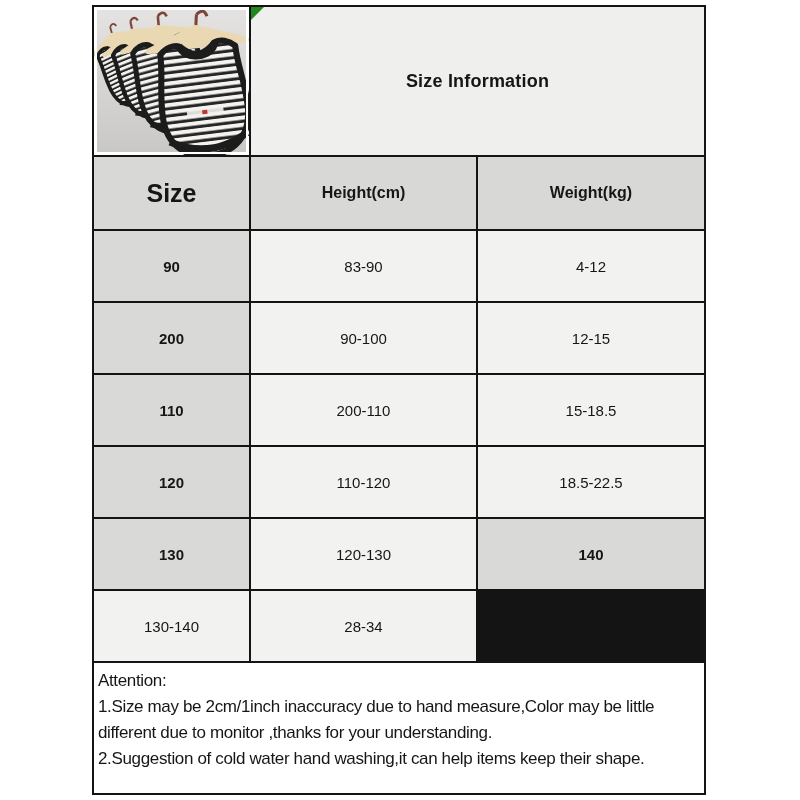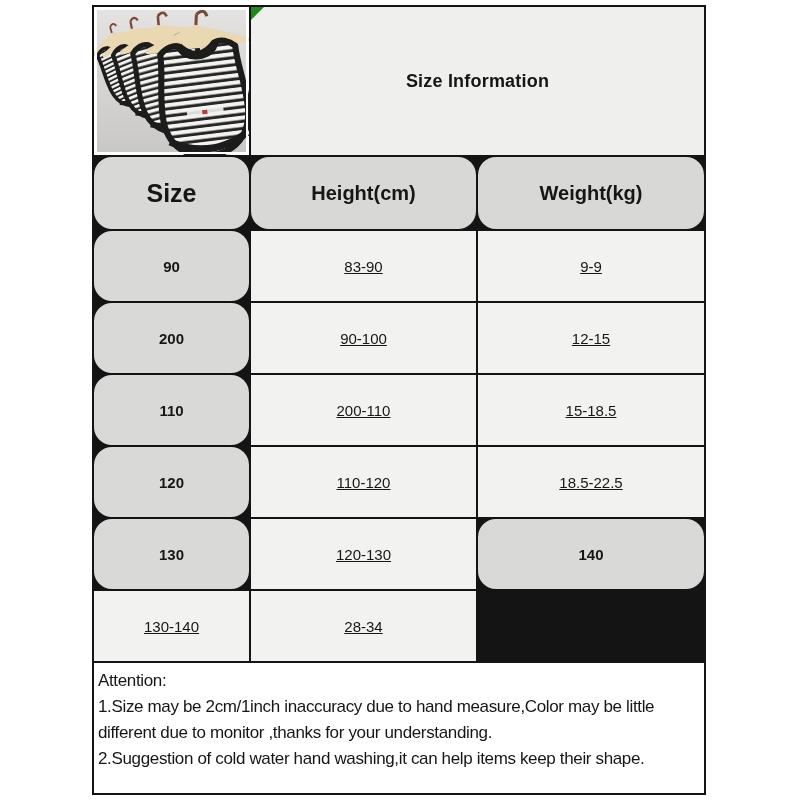--- a/index.html
+++ b/index.html
@@ -18,25 +18,25 @@
   }
   .cell{display:flex;align-items:center;justify-content:center;}
   .photo-cell{background:#ffffff;overflow:hidden;}
   .photo-cell svg{display:block;width:100%;height:100%;}
   .info-cell{background:#efefee;position:relative;grid-column:2 / 4;}
   .info-title{font-size:18px;font-weight:bold;letter-spacing:0.2px;}
   .corner-marker{
     position:absolute;left:0;top:0;width:0;height:0;
     border-top:13px solid #21881f;border-right:13px solid transparent;
   }
-  .hdr{background:#d8d8d7;font-weight:bold;border-radius:18px;}
+  .hdr{background:#d8d8d7;font-weight:bold;}
   .hdr-size{font-size:25px;}
-  .hdr-col{font-size:20px;}
-  .lbl{background:#d9d9d8;font-weight:bold;font-size:15px;border-radius:18px;}
-  .val{background:#f2f2f1;font-size:15px;text-decoration:underline;}
+  .hdr-col{font-size:16px;}
+  .lbl{background:#d9d9d8;font-weight:bold;font-size:15px;}
+  .val{background:#f2f2f1;font-size:15px;}
   .attn{
     grid-column:1 / 4;background:#ffffff;
     font-size:17px;line-height:26px;letter-spacing:-0.35px;
     padding:5px 0 0 4px;align-items:flex-start;justify-content:flex-start;
     display:block;
   }
 </style>
 </head>
 <body>
 
@@ -83,21 +83,21 @@
     <div class="corner-marker"></div>
     <span class="info-title">Size Information</span>
   </div>
 
   <div class="cell hdr hdr-size">Size</div>
   <div class="cell hdr hdr-col">Height(cm)</div>
   <div class="cell hdr hdr-col">Weight(kg)</div>
 
   <div class="cell lbl">90</div>
   <div class="cell val">83-90</div>
-  <div class="cell val">9-9</div>
+  <div class="cell val">4-12</div>
 
   <div class="cell lbl">200</div>
   <div class="cell val">90-100</div>
   <div class="cell val">12-15</div>
 
   <div class="cell lbl">110</div>
   <div class="cell val">200-110</div>
   <div class="cell val">15-18.5</div>
 
   <div class="cell lbl">120</div>

